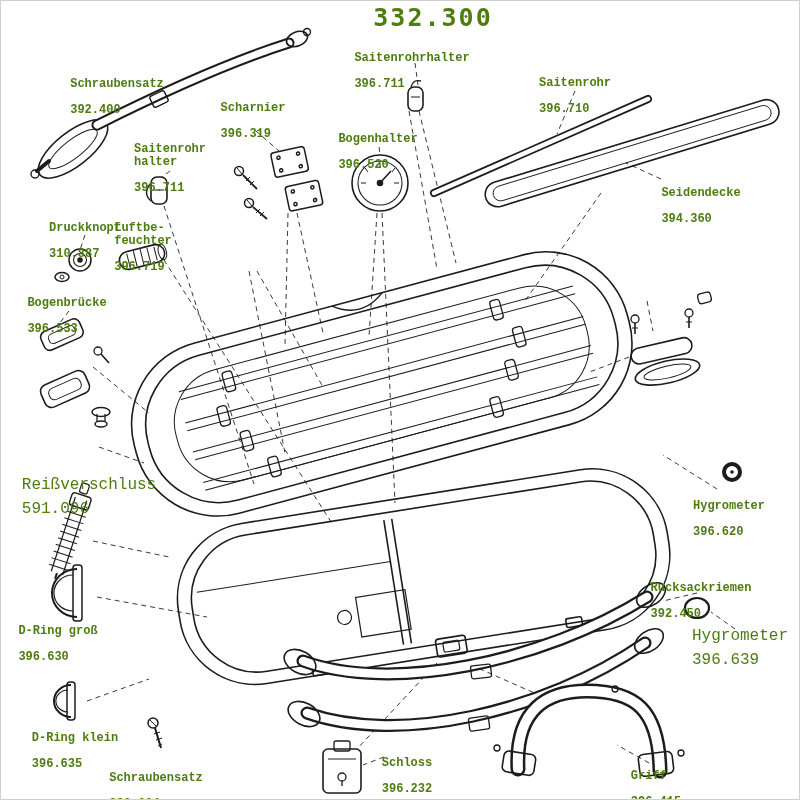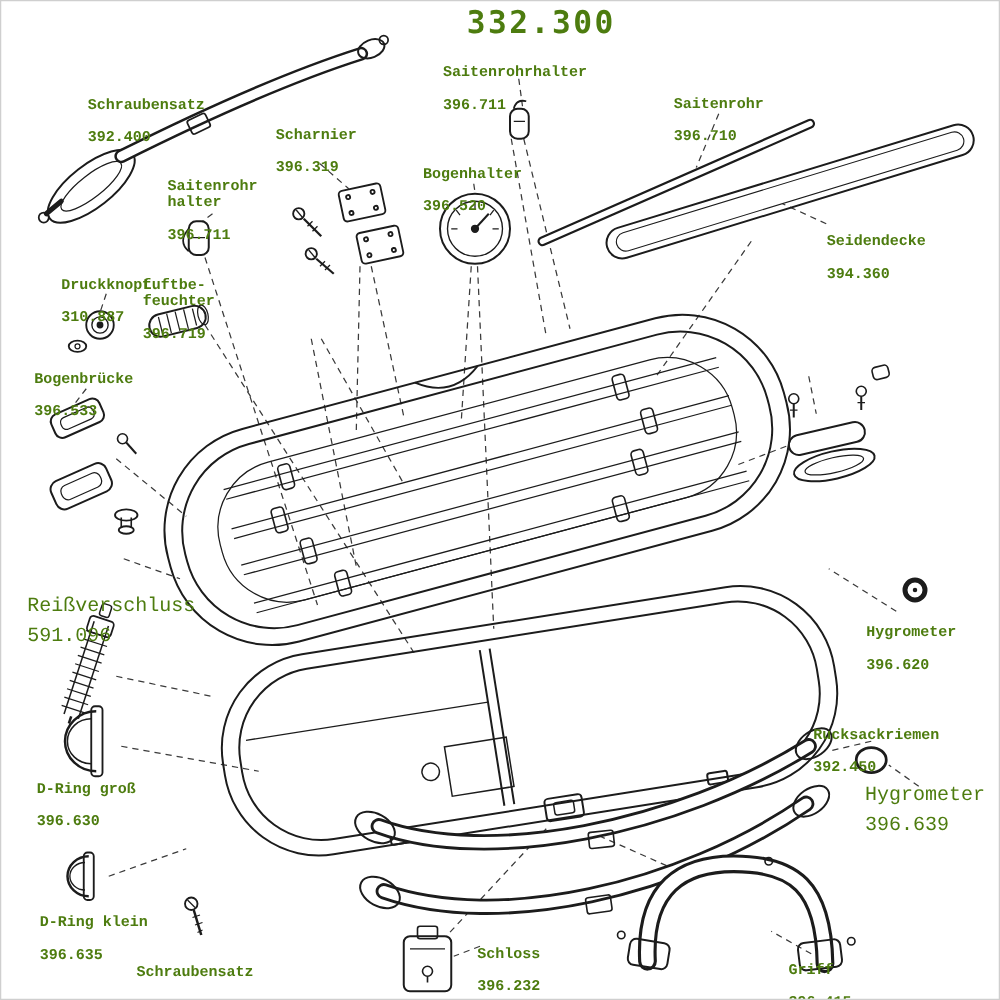--- a/index.html
+++ b/index.html
@@ -348,21 +348,21 @@
   <span>396.533</span>
 </div>
 <div class="lbl thin" style="left:88px;top:466px">
   <span>Reißverschluss</span>
   <span>591.096</span>
 </div>
 <div class="lbl" style="left:728px;top:486px">
   <span>Hygrometer</span>
   <span>396.620</span>
 </div>
-<div class="lbl" style="left:68px;top:611px">
+<div class="lbl" style="left:57px;top:611px">
   <span>D-Ring groß</span>
   <span>396.630</span>
 </div>
 <div class="lbl" style="left:700px;top:568px">
   <span>Rucksackriemen</span>
   <span>392.450</span>
 </div>
 <div class="lbl thin" style="left:739px;top:617px">
   <span>Hygrometer</span>
   <span>396.639</span>

